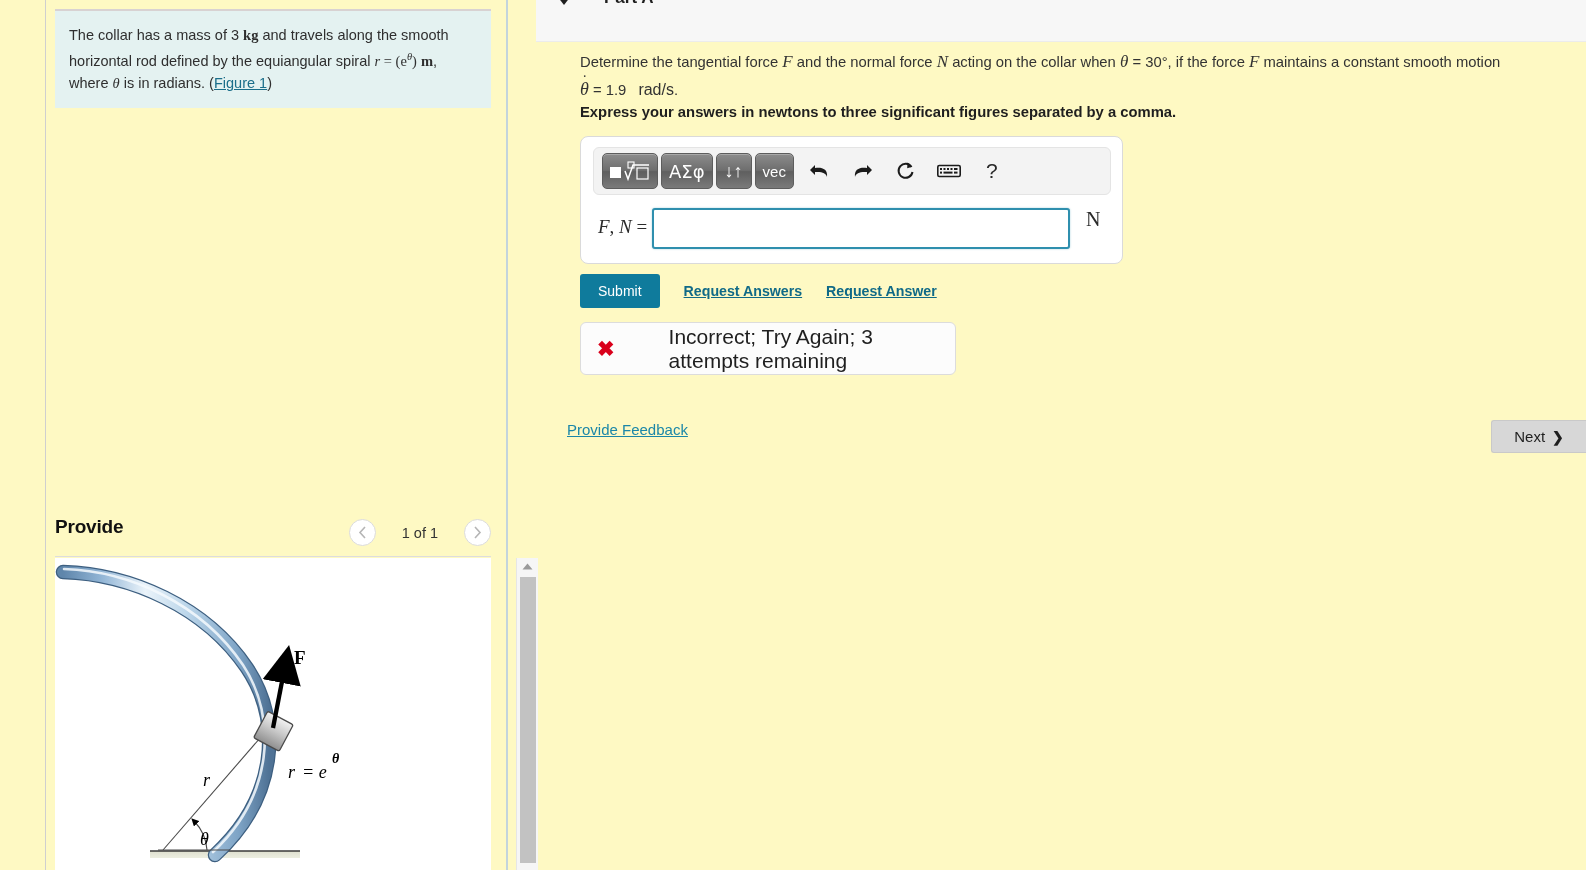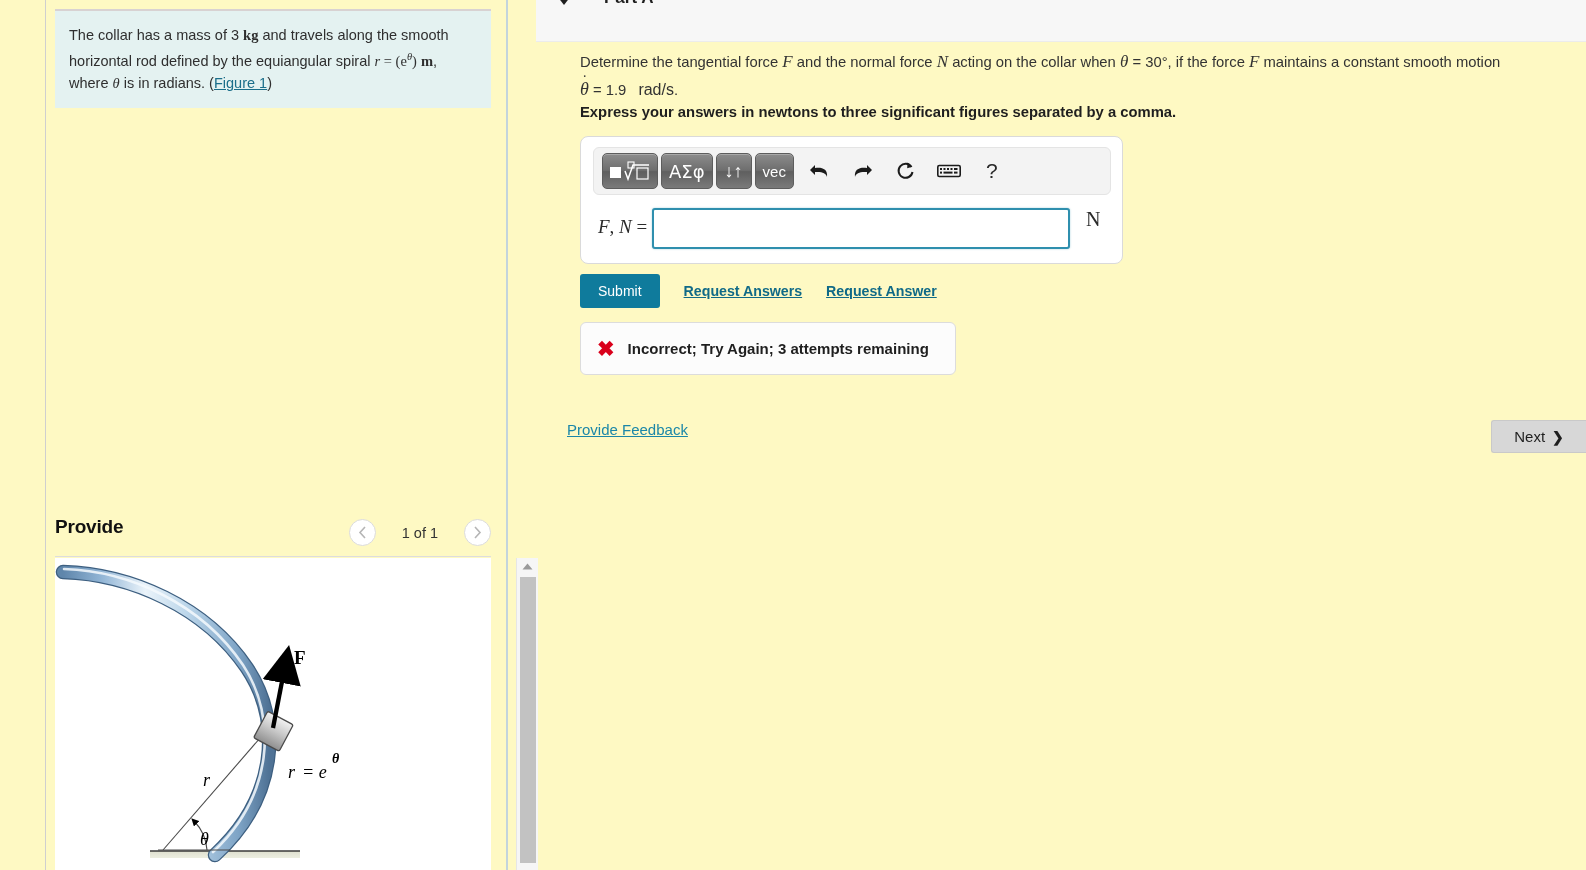--- a/index.html
+++ b/index.html
@@ -347,23 +347,24 @@
     padding-left: 16px;
   }
   .x-icon {
     color: #d9001b;
     font-size: 21px;
     font-weight: 700;
     margin-right: 13px;
     line-height: 1;
   }
   .incorrect-text {
-    font-size: 15px;
-    font-weight: 700;
+    font-size: 21px;
+    font-weight: 400;
     color: #1f1f1f;
+    margin-left: 41px;
   }
 
   .provide-feedback {
     position: absolute;
     left: 27px; top: 421px;
     color: #1b87a8;
     font-size: 15px;
     text-decoration: underline;
     cursor: pointer;
     margin-left: 32px;

